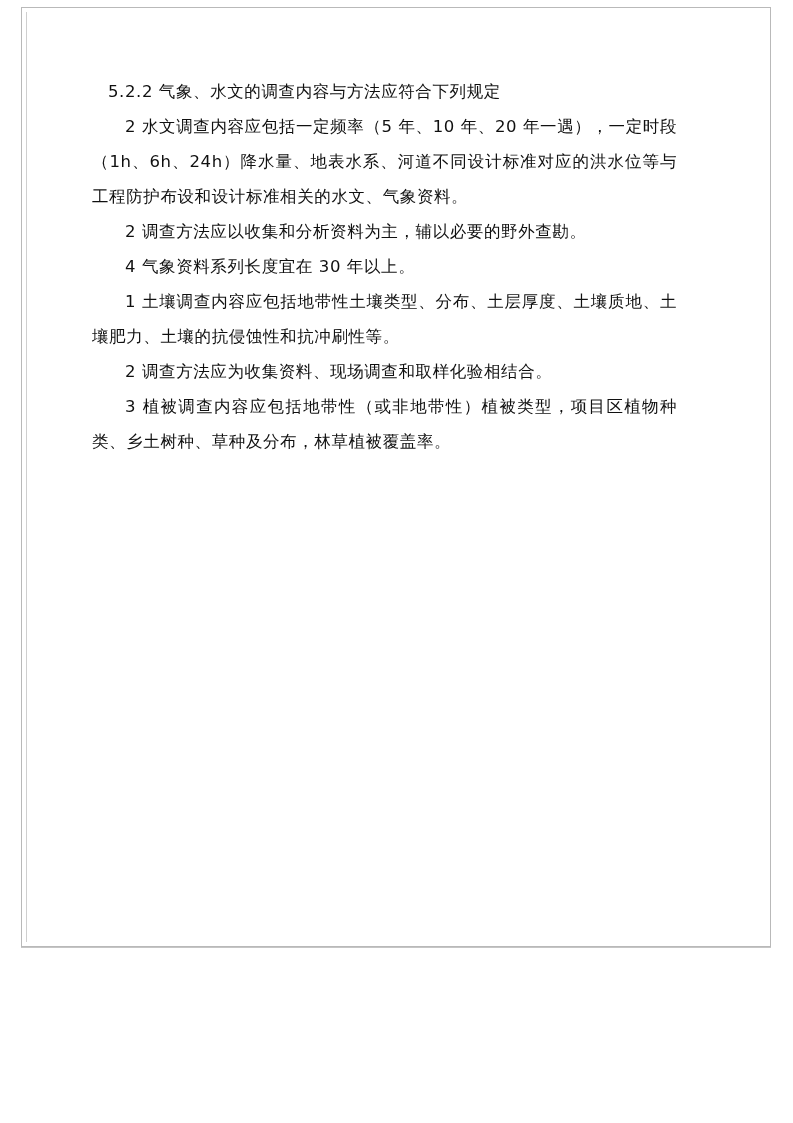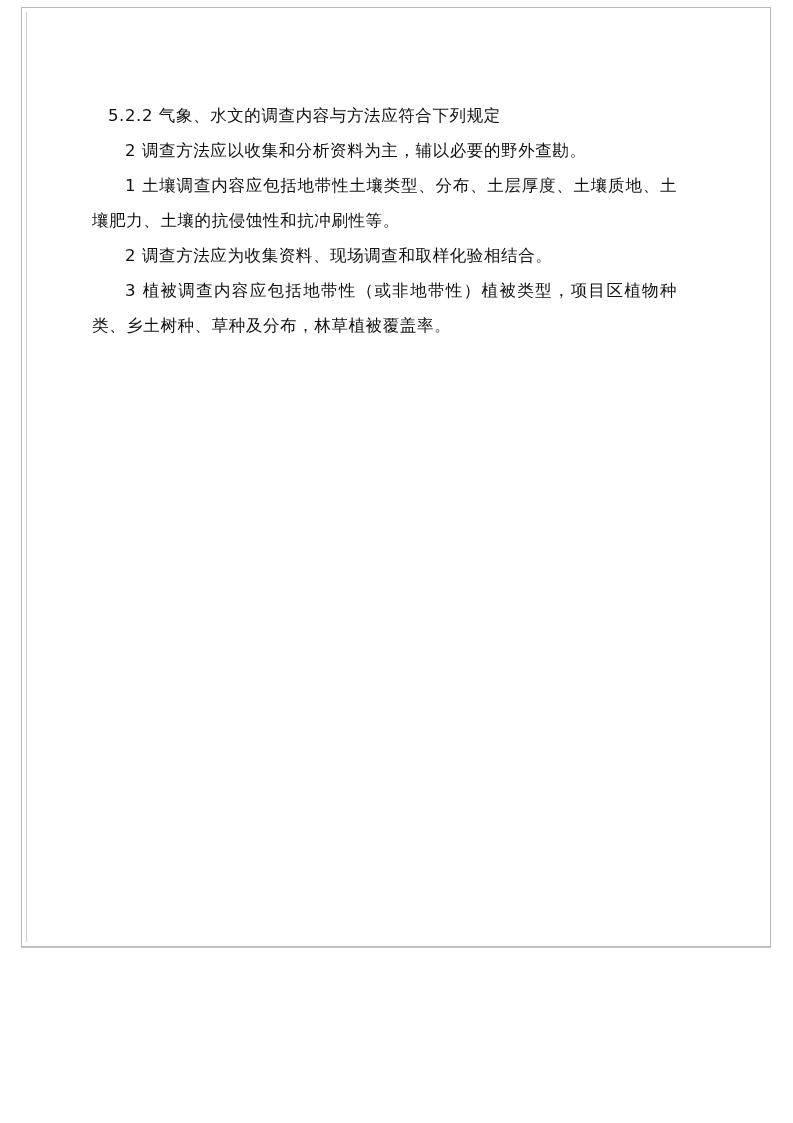--- a/index.html
+++ b/index.html
@@ -55,33 +55,34 @@
     text-align: justify;
     letter-spacing: 0.6px;
     margin: 0 0 0 0;
     font-family: "DejaVu Sans", "Liberation Sans", sans-serif;
   }
   .indent-item {
     text-indent: 33px;
   }
   .heading {
     text-indent: 16px;
-    margin-top: 24px;
   }
 </style>
 </head>
 <body>
 
 <div class="page">
 
   <div class="scan-frame"></div>
   <div class="scan-frame-inner"></div>
   <div class="bottom-rule"></div>
 
   <div class="content">
     <p class="para heading">5.2.2 气象、水文的调查内容与方法应符合下列规定</p>
+    <p class="para indent-item">2 水文调查内容应包括一定频率（5 年、10 年、20 年一遇），一定时段（1h、6h、24h）降水量、地表水系、河道不同设计标准对应的洪水位等与工程防护布设和设计标准相关的水文、气象资料。</p>
     <p class="para indent-item">2 调查方法应以收集和分析资料为主，辅以必要的野外查勘。</p>
+    <p class="para indent-item">4 气象资料系列长度宜在 30 年以上。</p>
     <p class="para indent-item">1 土壤调查内容应包括地带性土壤类型、分布、土层厚度、土壤质地、土壤肥力、土壤的抗侵蚀性和抗冲刷性等。</p>
     <p class="para indent-item">2 调查方法应为收集资料、现场调查和取样化验相结合。</p>
     <p class="para indent-item">3 植被调查内容应包括地带性（或非地带性）植被类型，项目区植物种类、乡土树种、草种及分布，林草植被覆盖率。</p>
   </div>
 
 </div>
 
 </body></html>

